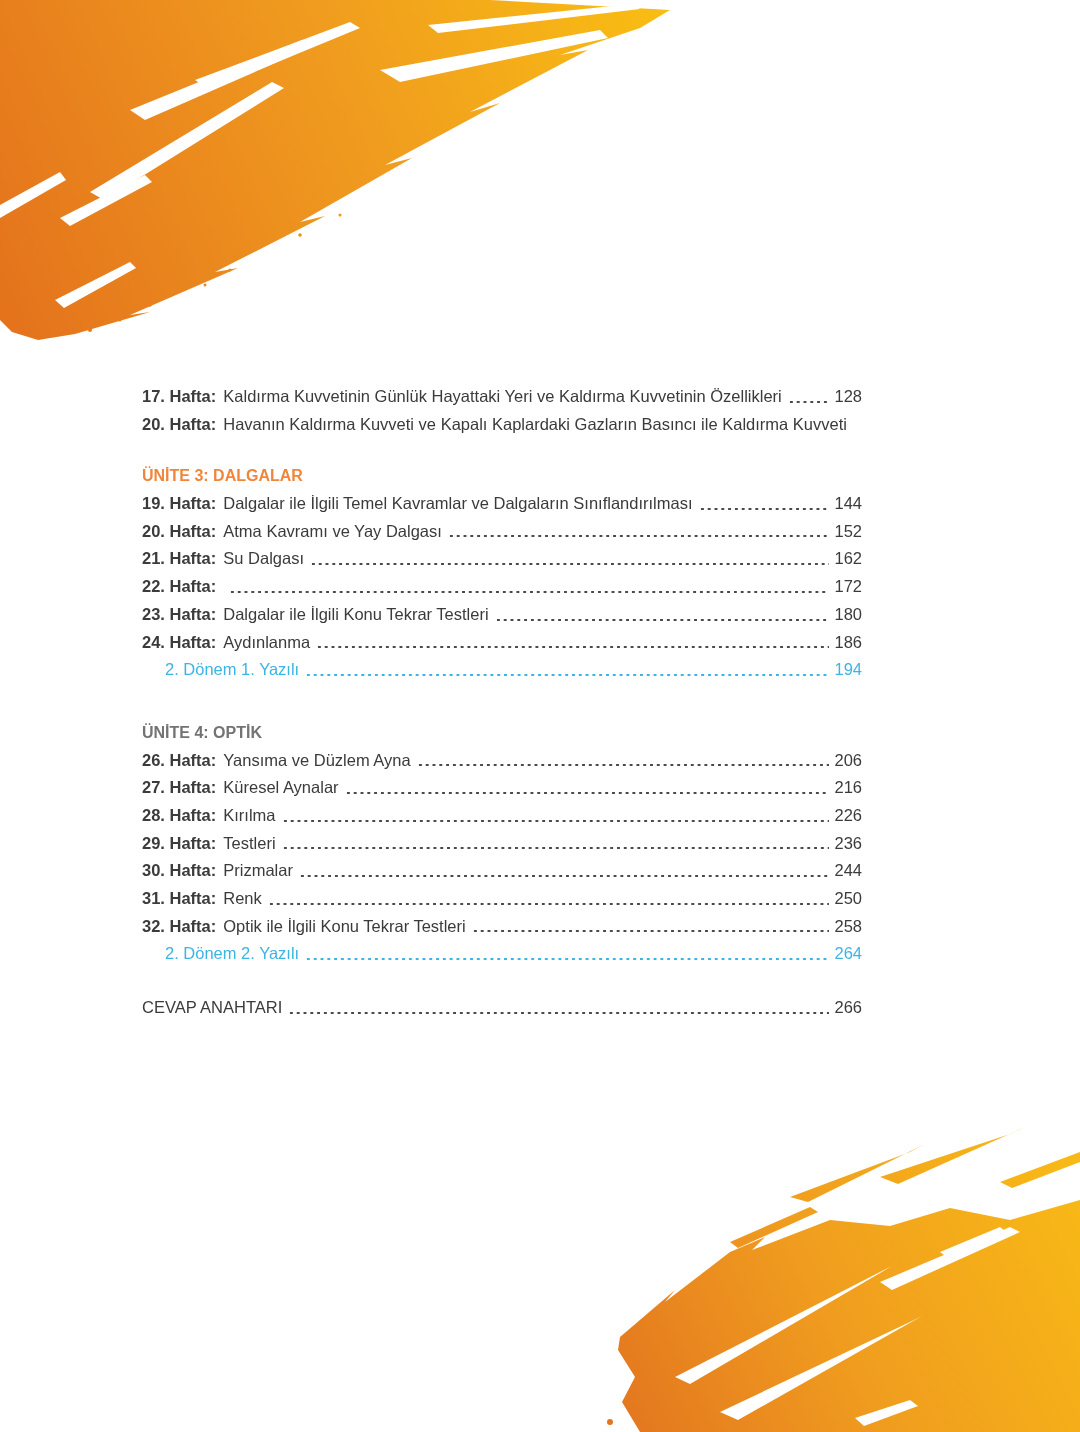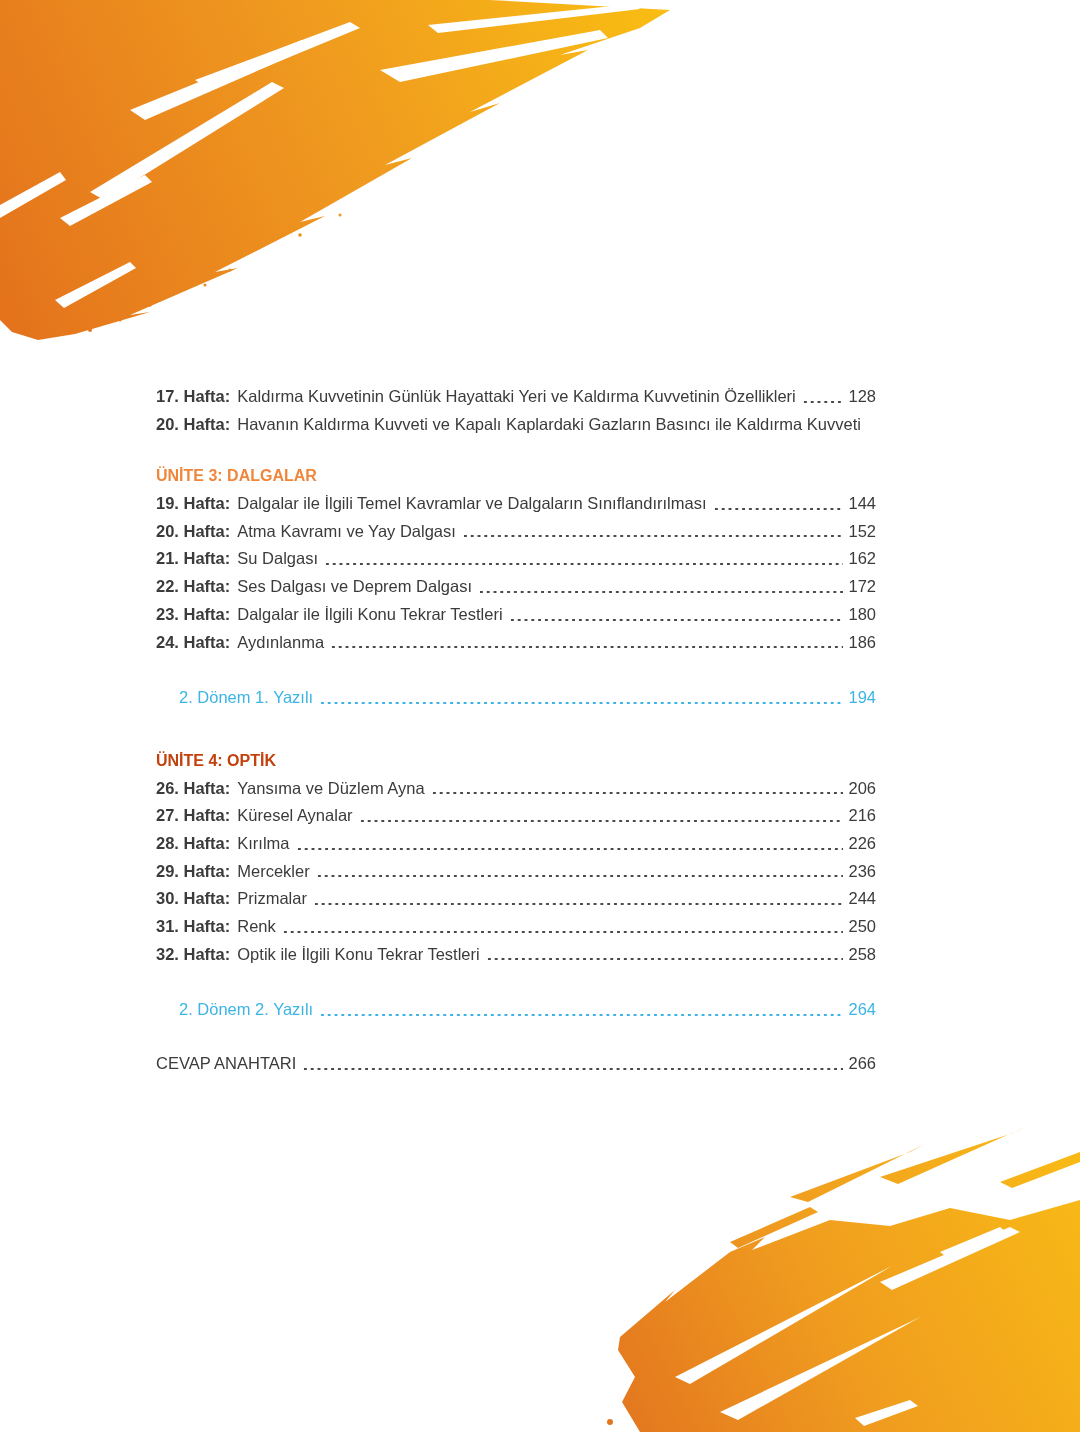--- a/index.html
+++ b/index.html
@@ -9,21 +9,21 @@
     background:#ffffff;
     overflow:hidden;
     font-family:"Liberation Sans", sans-serif;
   }
   .brush{position:absolute;pointer-events:none;}
   .brush-top{left:0;top:0;}
   .brush-bottom{right:0;bottom:0;}
 
   .toc{
     position:absolute;
-    left:156px;top:383px;
+    left:142px;top:383px;
     width:720px;
     color:#3b3b3b;
   }
   .row{
     display:flex;
     align-items:baseline;
     height:27.7px;
     font-size:16.5px;
     line-height:27.7px;
     white-space:nowrap;
@@ -34,21 +34,21 @@
     height:4px;
     align-self:flex-end;
     margin:0 5px 7px 6px;
     background-image:radial-gradient(circle,#4a4a4a 1.25px,transparent 1.45px);
     background-size:6.8px 4px;
     background-repeat:repeat-x;
     background-position:left bottom;
   }
   .pagenum{white-space:nowrap;}
   .cont{padding-left:73px;}
-  .exam{color:#3CB4E4;padding-left:23px;margin-top:28px;}
+  .exam{color:#3CB4E4;padding-left:23px;}
   .exam .dots{background-image:radial-gradient(circle,#3CB4E4 1.25px,transparent 1.45px);}
   .sec-heading{
     font-size:16px;
     font-weight:bold;
     height:27.7px;
     line-height:27.7px;
     margin-top:24px;
   }
   .sec-heading.big-gap{margin-top:35px;}
   .footer-row{margin-top:26px;}
@@ -140,63 +140,62 @@
         <span class="pagenum">152</span>
       </div>
       <div class="row">
         <span class="label">21. Hafta:</span>
         <span class="title">Su Dalgası</span>
         <span class="dots"></span>
         <span class="pagenum">162</span>
       </div>
       <div class="row">
         <span class="label">22. Hafta:</span>
-        <span class="title">Ses Dalgası ve Deprem Dalgası</span>
         <span class="dots"></span>
         <span class="pagenum">172</span>
       </div>
       <div class="row">
         <span class="label">23. Hafta:</span>
         <span class="title">Dalgalar ile İlgili Konu Tekrar Testleri</span>
         <span class="dots"></span>
         <span class="pagenum">180</span>
       </div>
       <div class="row">
         <span class="label">24. Hafta:</span>
         <span class="title">Aydınlanma</span>
         <span class="dots"></span>
         <span class="pagenum">186</span>
       </div>
       <div class="row exam">
         <span class="title">2. Dönem 1. Yazılı</span>
         <span class="dots"></span>
         <span class="pagenum">194</span>
       </div>
-      <div class="sec-heading big-gap" style="color: #c2410c;">ÜNİTE 4: OPTİK</div>
+      <div class="sec-heading big-gap" style="color: #737373;">ÜNİTE 4: OPTİK</div>
       <div class="row">
         <span class="label">26. Hafta:</span>
         <span class="title">Yansıma ve Düzlem Ayna</span>
         <span class="dots"></span>
         <span class="pagenum">206</span>
       </div>
       <div class="row">
         <span class="label">27. Hafta:</span>
         <span class="title">Küresel Aynalar</span>
         <span class="dots"></span>
         <span class="pagenum">216</span>
       </div>
       <div class="row">
         <span class="label">28. Hafta:</span>
         <span class="title">Kırılma</span>
         <span class="dots"></span>
         <span class="pagenum">226</span>
       </div>
       <div class="row">
         <span class="label">29. Hafta:</span>
-        <span class="title">Mercekler</span>
+        <span class="title">Testleri</span>
         <span class="dots"></span>
         <span class="pagenum">236</span>
       </div>
       <div class="row">
         <span class="label">30. Hafta:</span>
         <span class="title">Prizmalar</span>
         <span class="dots"></span>
         <span class="pagenum">244</span>
       </div>
       <div class="row">

